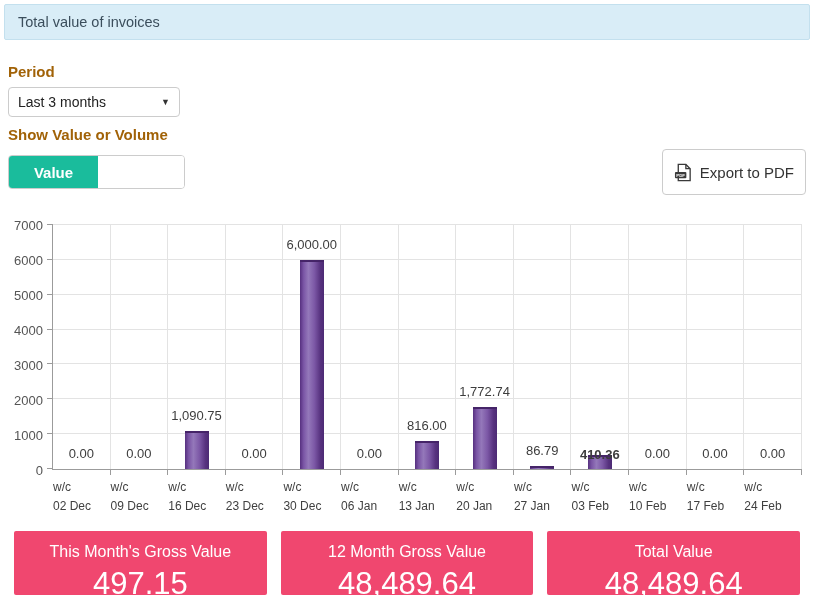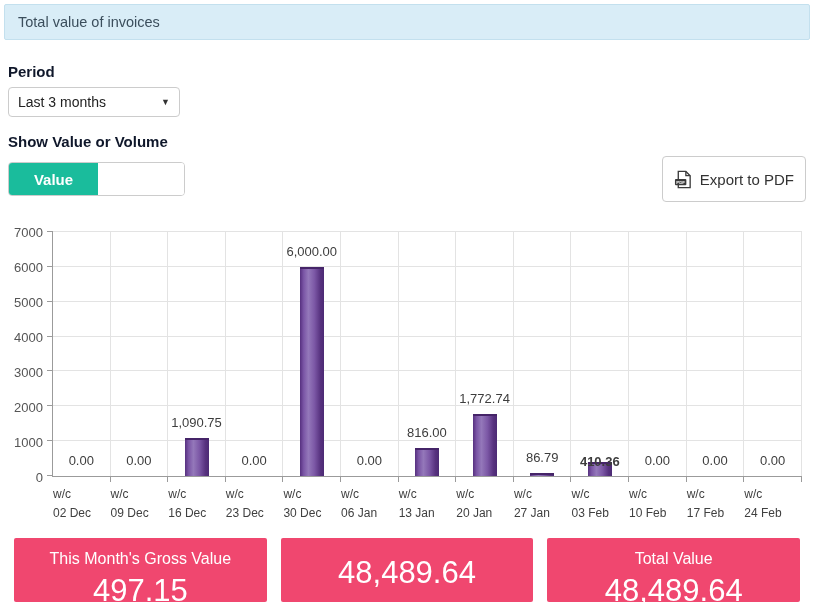--- a/index.html
+++ b/index.html
@@ -7,31 +7,31 @@
   .wrapper { padding:4px; width:814px; }
 
   
   .panel-heading {
     background:#d9edf7; border:1px solid #c3e0ee; border-radius:2px;
     padding:9px 13px; font-size:14.5px; color:#3b4e5c;
   }
 
   
   .controls { padding:0 4px; }
-  .field-label { font-weight:bold; font-size:15px; color:#0f172a; margin-top:23px; }
+  .field-label { font-weight:bold; font-size:15px; color:#a16207; margin-top:23px; }
   .select-wrap { position:relative; display:inline-block; margin-top:7px; }
   select.period {
     appearance:none; -webkit-appearance:none; -moz-appearance:none;
     width:172px; height:30px; padding:4px 26px 4px 9px;
     border:1px solid #ccc; border-radius:4px; background:#fff;
     font-size:14px; color:#222; font-family:"Liberation Sans", sans-serif;
   }
   .caret { position:absolute; right:10px; top:50%; transform:translateY(-50%); font-size:9px; color:#333; pointer-events:none; }
 
-  .show-label { margin-top:16px; }
+  .show-label { margin-top:9px; }
   .toggle-row { display:flex; justify-content:space-between; align-items:center; margin-top:6px; }
   .toggle { display:flex; width:177px; height:34px; border:1px solid #ccc; border-radius:4px; background:#fff; overflow:hidden; cursor:pointer; }
   .toggle-on { width:89px; background:#1abc9c; color:#fff; font-weight:bold; font-size:15px; display:flex; align-items:center; justify-content:center; }
   .toggle-off { flex:1; background:#fff; }
   .export-btn {
     display:flex; align-items:center; gap:7px; height:46px; padding:0 11px;
     background:#fff; border:1px solid #ccc; border-radius:4px;
     font-size:15px; color:#333; cursor:pointer; font-family:"Liberation Sans", sans-serif;
   }
 
@@ -240,20 +240,21 @@
       </div>
     </div>
   </div>
 
   <div class="cards">
     <div class="card">
       <div class="card-title">This Month's Gross Value</div>
       <div class="card-value">497.15</div>
     </div>
     <div class="card">
+      <div class="card-title">12 Month Gross Value</div>
       <div class="card-value">48,489.64</div>
     </div>
     <div class="card">
       <div class="card-title">Total Value</div>
       <div class="card-value">48,489.64</div>
     </div>
   </div>
 
 </div>
 

